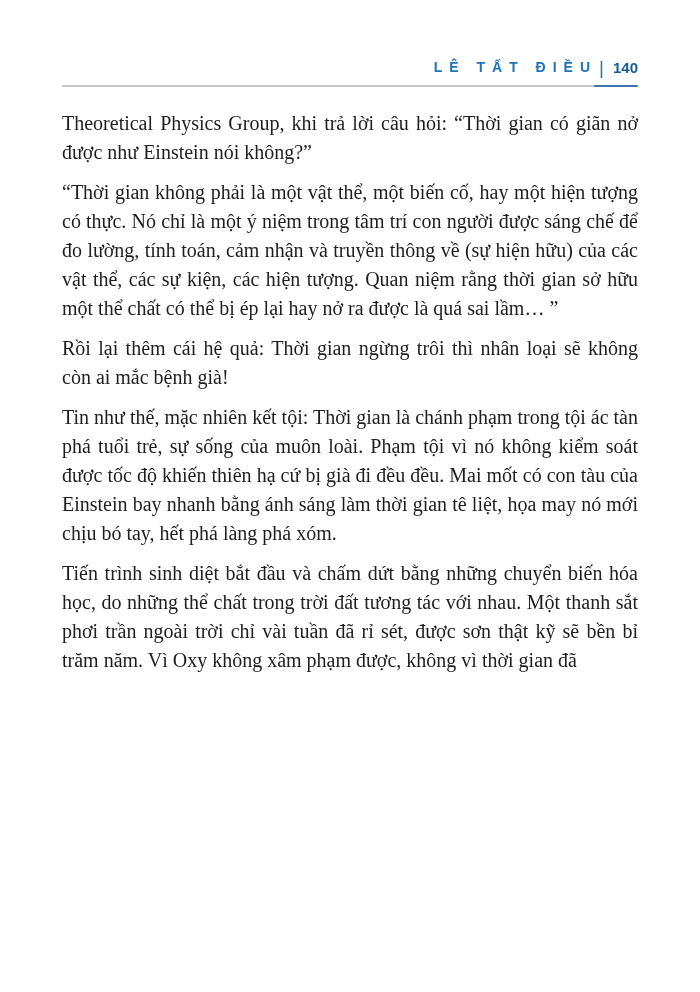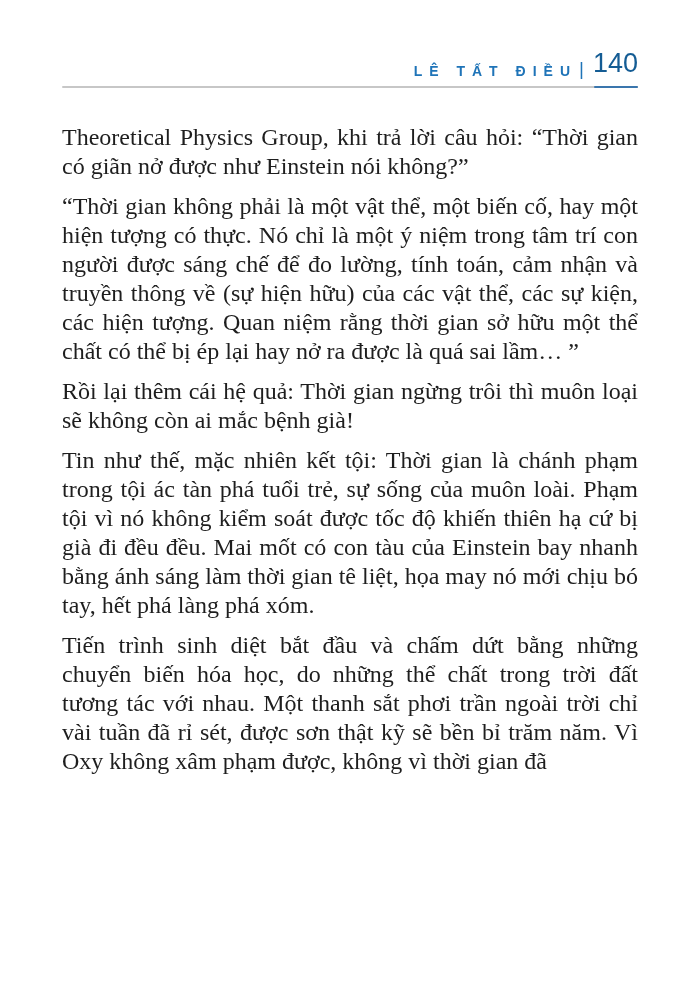--- a/index.html
+++ b/index.html
@@ -20,61 +20,62 @@
   }
   .page{
     width:700px;height:992px;
     padding:48px 62px 0 62px;
   }
   
   .page-header{width:100%;}
   .header-line{
     display:flex;
     justify-content:flex-end;
-    align-items:flex-end;
+    align-items:center;
+    margin-top:8px;
   }
   .author{
     font-family:"Liberation Sans", sans-serif;
     font-weight:bold;
     font-size:14px;
     letter-spacing:7px;
     color:var(--author-blue);
   }
   .sep{
     font-family:"Liberation Sans", sans-serif;
     font-weight:400;
     font-size:19px;
     color:var(--author-blue);
     margin:0 9px 0 2px;
     position:relative;top:1px;
   }
   .pagenum{
     font-family:"Liberation Sans", sans-serif;
-    font-weight:normal;
-    font-size:27px;
+    font-weight:bold;
+    font-size:15px;
     color:var(--page-number-blue);
   }
   .rule{
     position:relative;
     height:2px;
     margin-top:7px;
     background:var(--rule-gray);
     border-radius:2px;
   }
   .rule .rule-accent{
     position:absolute;
     right:0;top:0;
     width:44px;height:2px;
     background:var(--rule-accent-blue);
     border-radius:2px;
   }
   
   .body-text{
-    margin-top:35px;
-    font-size:24px;
+    margin-top:22px;
+    font-size:20px;
     line-height:29px;
     text-align:justify;
     color:var(--text-color);
   }
   .para{margin:0 0 11px 0;}
   .para.italic{}
 </style>
 </head>
 <body>
 
@@ -87,18 +88,18 @@
       <span class="pagenum">140</span>
     </div>
     <div class="rule">
       <span class="rule-accent"></span>
     </div>
   </header>
 
   <main class="body-text">
     <p class="para">Theoretical Physics Group, khi trả lời câu hỏi: “Thời gian có giãn nở được như Einstein nói không?”</p>
     <p class="para italic">“Thời gian không phải là một vật thể, một biến cố, hay một hiện tượng có thực. Nó chỉ là một ý niệm trong tâm trí con người được sáng chế để đo lường, tính toán, cảm nhận và truyền thông về (sự hiện hữu) của các vật thể, các sự kiện, các hiện tượng. Quan niệm rằng thời gian sở hữu một thể chất có thể bị ép lại hay nở ra được là quá sai lầm… ”</p>
-    <p class="para">Rồi lại thêm cái hệ quả: Thời gian ngừng trôi thì muôn loại sẽ không còn ai mắc bệnh già!</p>
+    <p class="para">Rồi lại thêm cái hệ quả: Thời gian ngừng trôi thì nhân loại sẽ không còn ai mắc bệnh già!</p>
     <p class="para">Tin như thế, mặc nhiên kết tội: Thời gian là chánh phạm trong tội ác tàn phá tuổi trẻ, sự sống của muôn loài. Phạm tội vì nó không kiểm soát được tốc độ khiến thiên hạ cứ bị già đi đều đều. Mai mốt có con tàu của Einstein bay nhanh bằng ánh sáng làm thời gian tê liệt, họa may nó mới chịu bó tay, hết phá làng phá xóm.</p>
     <p class="para">Tiến trình sinh diệt bắt đầu và chấm dứt bằng những chuyển biến hóa học, do những thể chất trong trời đất tương tác với nhau. Một thanh sắt phơi trần ngoài trời chỉ vài tuần đã rỉ sét, được sơn thật kỹ sẽ bền bỉ trăm năm. Vì Oxy không xâm phạm được, không vì thời gian đã</p>
   </main>
 
 </div>
 
 </body></html>

